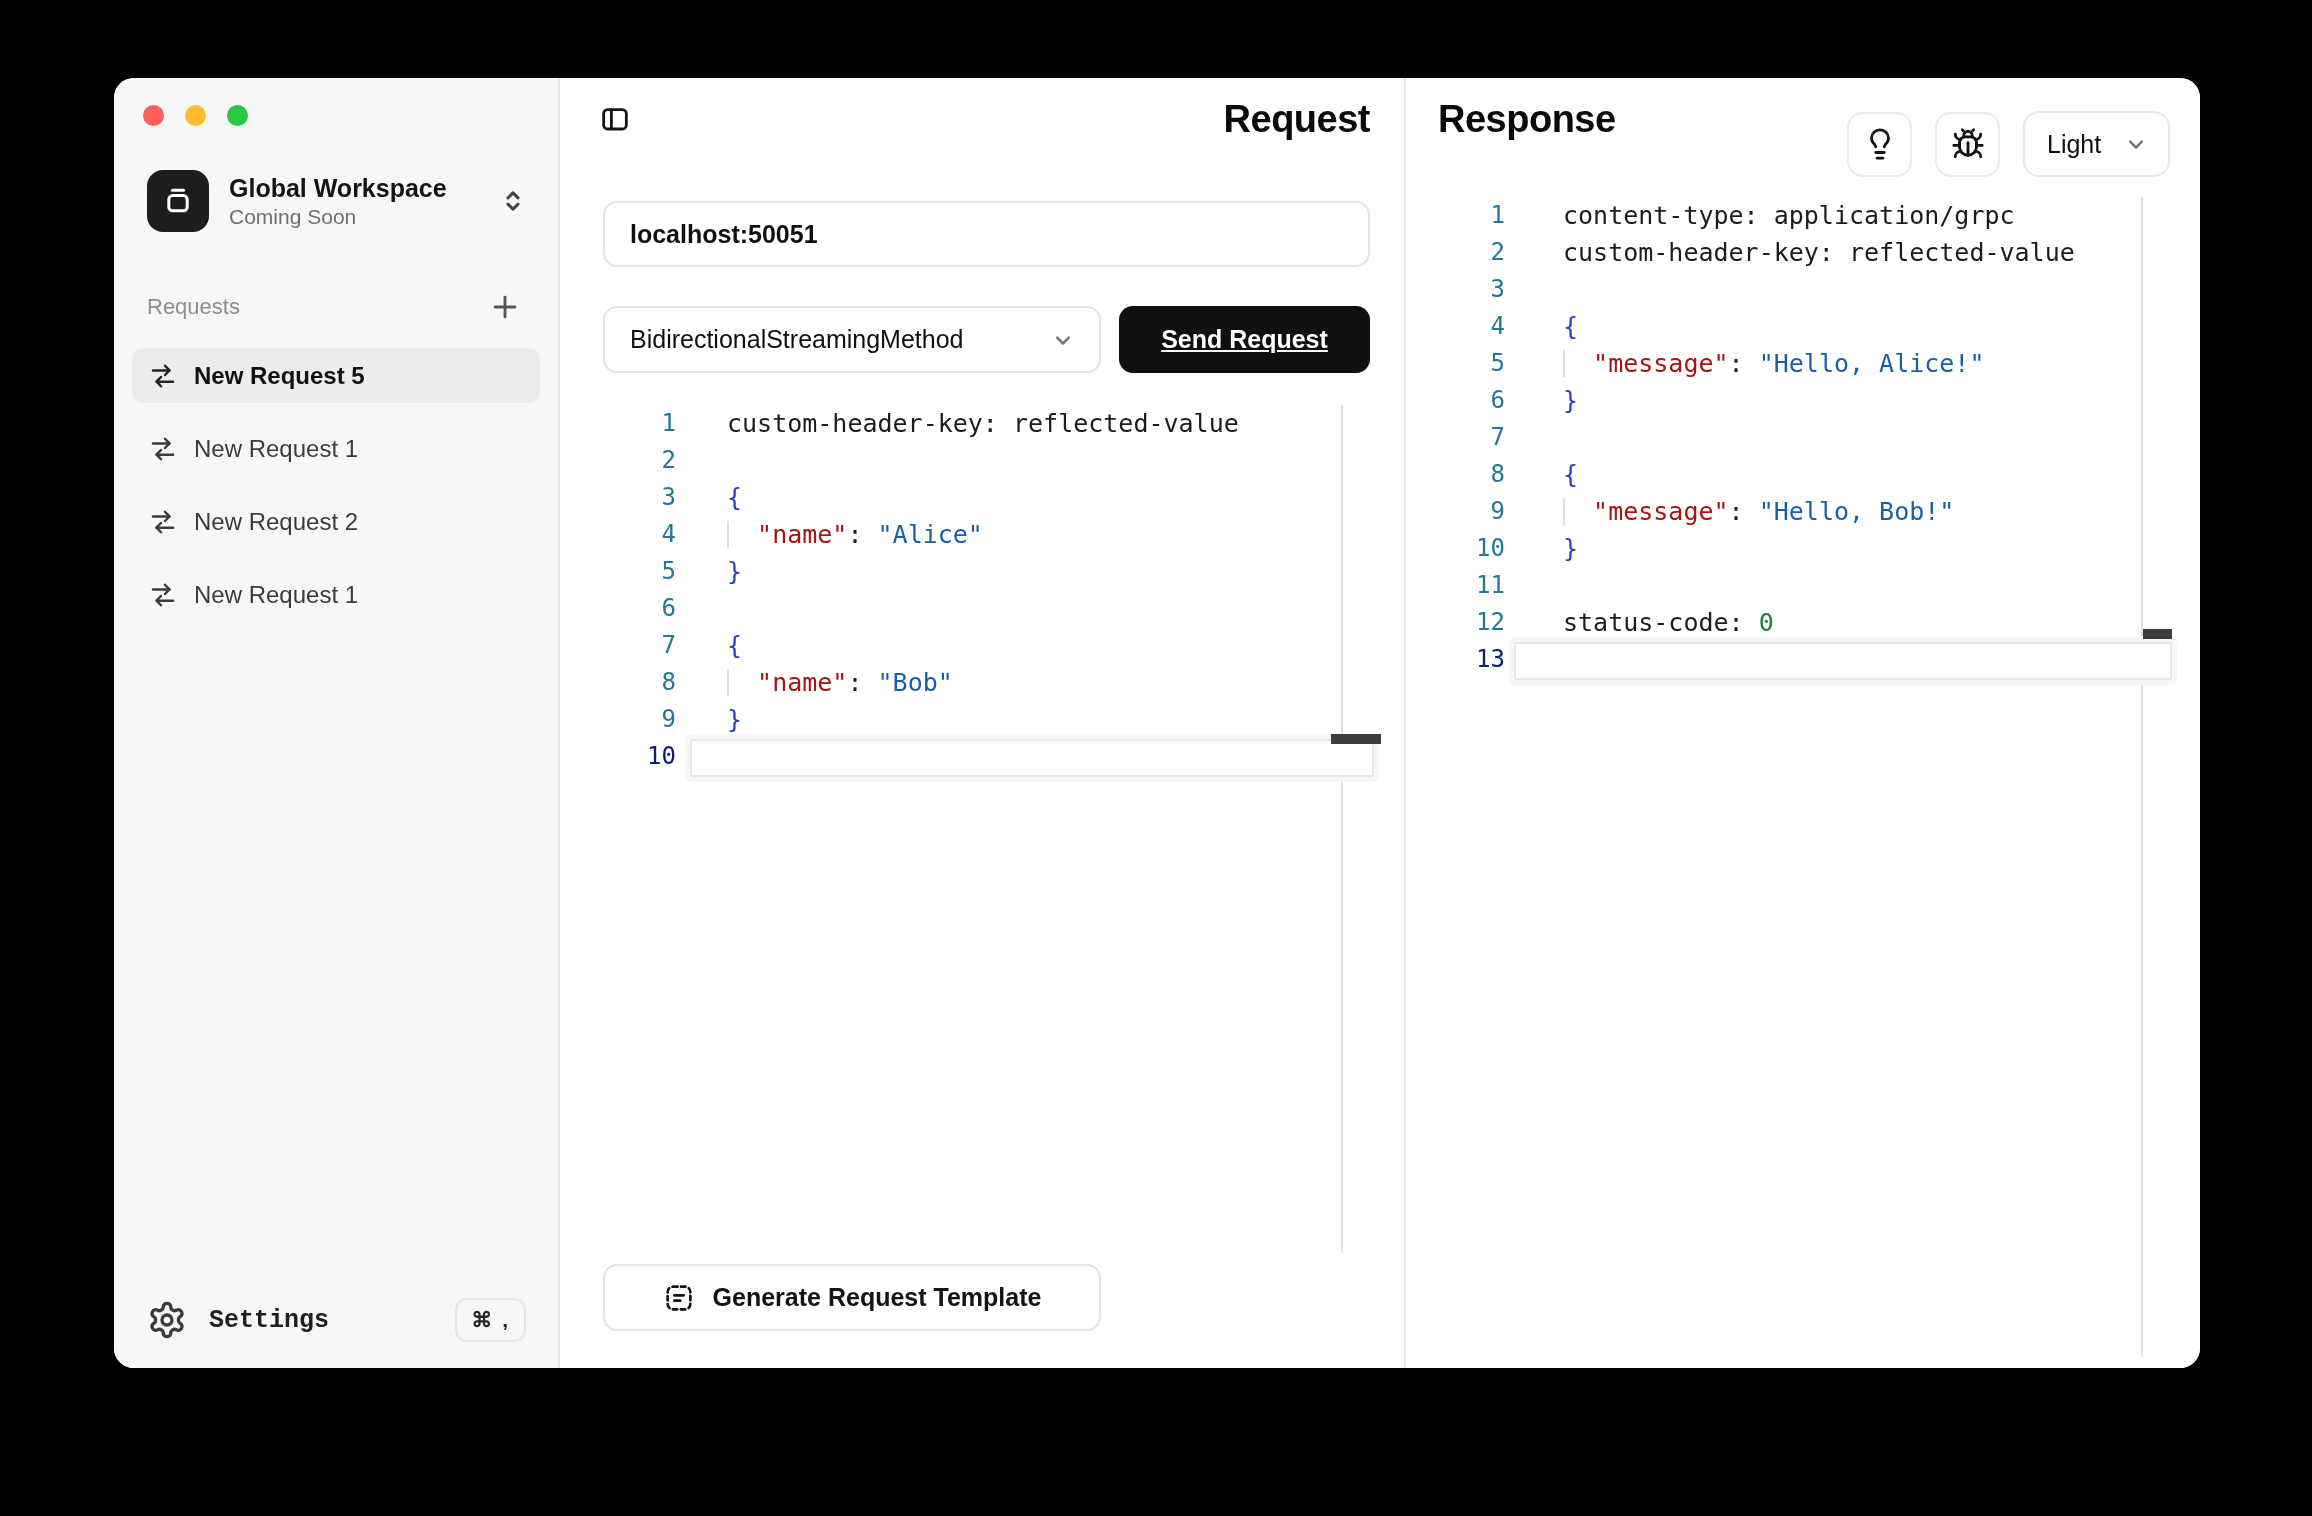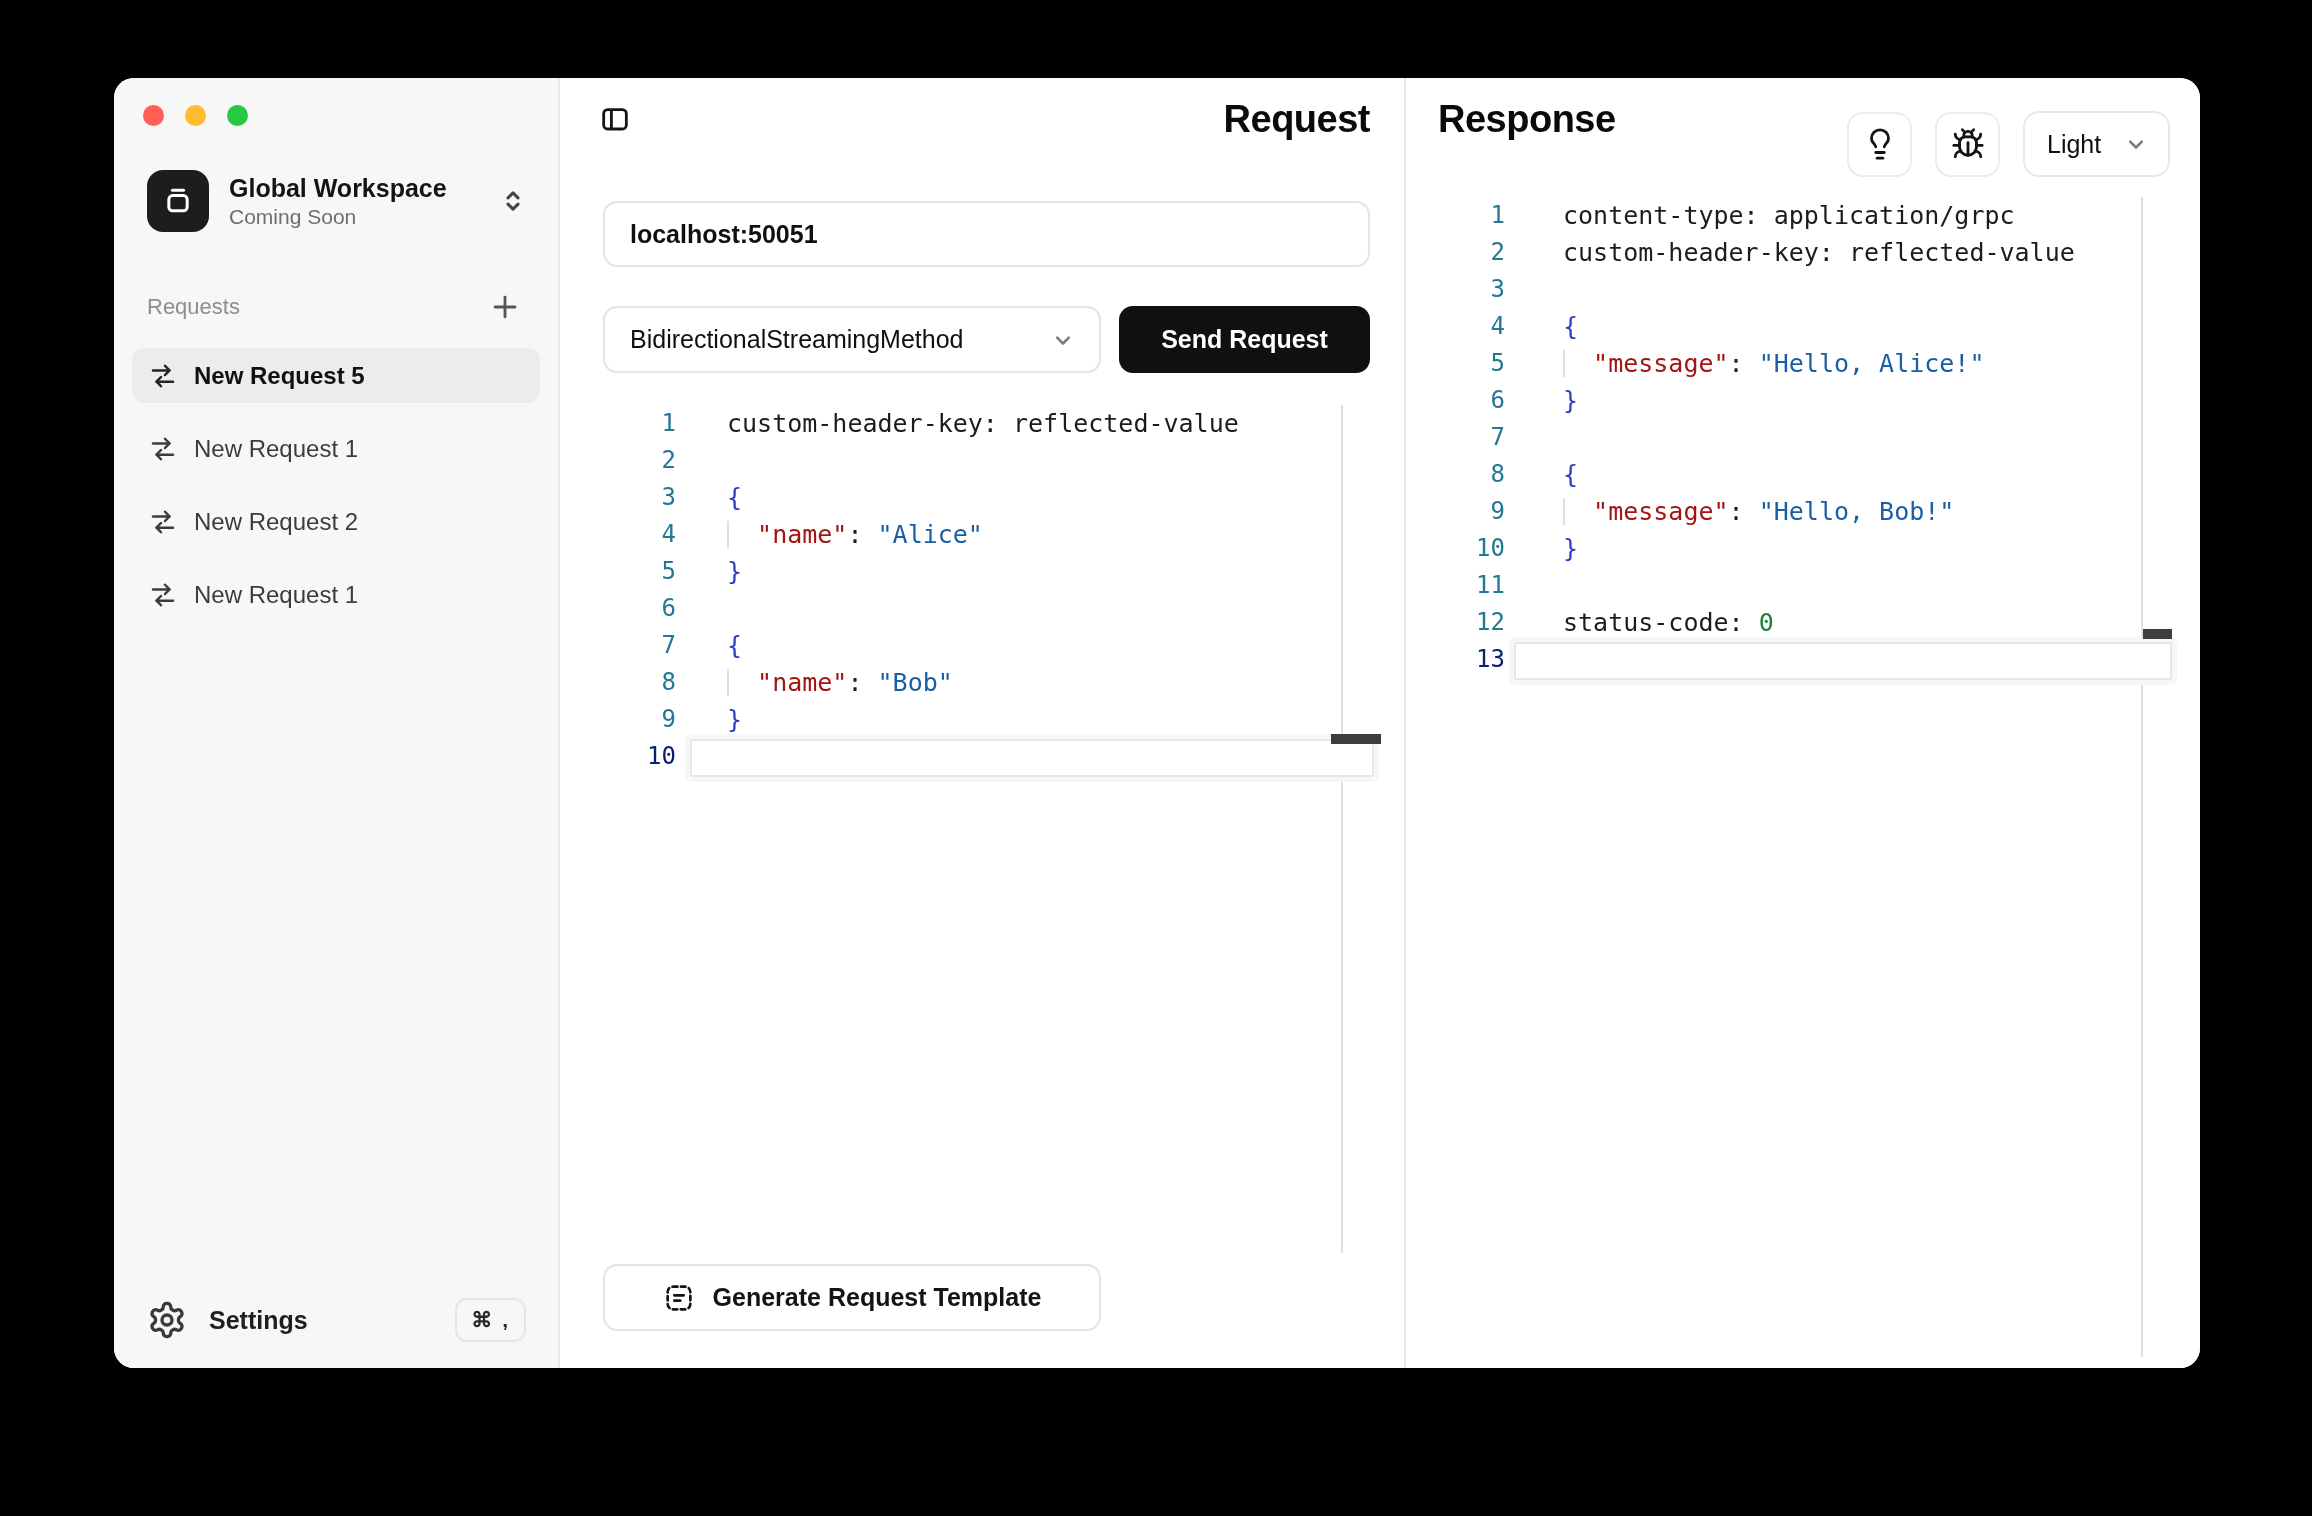--- a/index.html
+++ b/index.html
@@ -21,39 +21,39 @@
   .req-header { position:absolute; left:33px; right:36px; top:212px; display:flex; align-items:center; }
   .req-header .label { font-size:22px; color:#8e8e8e; }
   .req-header .plus { margin-left:auto; }
   .req-list { position:absolute; left:18px; right:18px; top:270px; }
   .req-item { height:55px; margin-bottom:18px; display:flex; align-items:center; border-radius:12px; padding:0 16px; }
   .req-item.selected { background:#ececec; }
   .req-item .arrows { flex:0 0 auto; display:flex; }
   .req-item .ri-label { margin-left:16px; font-size:24px; font-weight:500; color:#3c3c3c; }
   .req-item.selected .ri-label { font-weight:700; color:#111; }
   .settings-row { position:absolute; left:33px; right:32px; bottom:20px; height:56px; display:flex; align-items:center; }
-  .settings-label { margin-left:22px; font-size:25px; font-weight:600; color:#1f1f1f; }
+  .settings-label { margin-left:22px; font-size:25px; font-weight:600; color:#1f1f1f;font-family:Liberation Mono, monospace; }
   .kbd-badge { margin-left:auto; height:44px; min-width:68px; border:2px solid #e6e6e6; border-radius:12px;
                display:flex; align-items:center; justify-content:center; padding:0 14px;
                font-size:21px; font-weight:600; color:#2a2a2a; letter-spacing:2px; }
 
   
   .panel-request { position:relative; width:844px; flex:0 0 auto; background:#fff; }
   .toggle-btn { position:absolute; left:38px; top:24px; width:34px; height:34px; display:flex; align-items:center; justify-content:center; }
   .panel-title { font-size:38px; font-weight:700; color:#0a0a0a; letter-spacing:-0.5px; }
   .panel-request .panel-title { position:absolute; right:34px; top:98px; transform:translateY(-78px); }
   .url-input { position:absolute; left:43px; top:123px; width:767px; height:66px; border:2px solid #e4e4e4;
                border-radius:14px; display:flex; align-items:center; padding:0 25px; font-size:25px; color:#101010; background:#fff;font-weight:bold; }
   .method-row { position:absolute; left:43px; top:228px; width:767px; height:67px; }
   .method-select { position:absolute; left:0; top:0; width:498px; height:67px; border:2px solid #e4e4e4; border-radius:14px;
                    display:flex; align-items:center; padding:0 22px 0 25px; background:#fff; }
   .method-select .m-label { font-size:25px; color:#101010; }
   .method-select .chev { margin-left:auto; }
   .send-btn { position:absolute; right:0; top:0; width:251px; height:67px; background:#101010; border-radius:14px;
-              display:flex; align-items:center; justify-content:center; color:#fff; font-size:25px; font-weight:600; }
+              display:flex; align-items:center; justify-content:center; color:#fff; font-size:25px; font-weight:600;text-decoration:underline; }
   .generate-btn { position:absolute; left:43px; top:1186px; width:498px; height:67px; border:2px solid #e4e4e4;
                   border-radius:14px; background:#fff; display:flex; align-items:center; justify-content:center; gap:18px;
                   font-size:25px; font-weight:600; color:#141414; }
 
   
   .editor { position:absolute; font-family:"DejaVu Sans Mono", monospace; font-size:25px; line-height:37px; overflow:visible; }
   .editor-request  { left:43px; top:327px; width:767px; height:848px; }
   .editor-response { left:0;  top:119px; width:794px; height:1160px; }
   .code-line { display:flex; height:37px; white-space:pre; position:relative; }
   .gutter { flex:0 0 auto; text-align:right; color:#237893; font-size:24px; }

